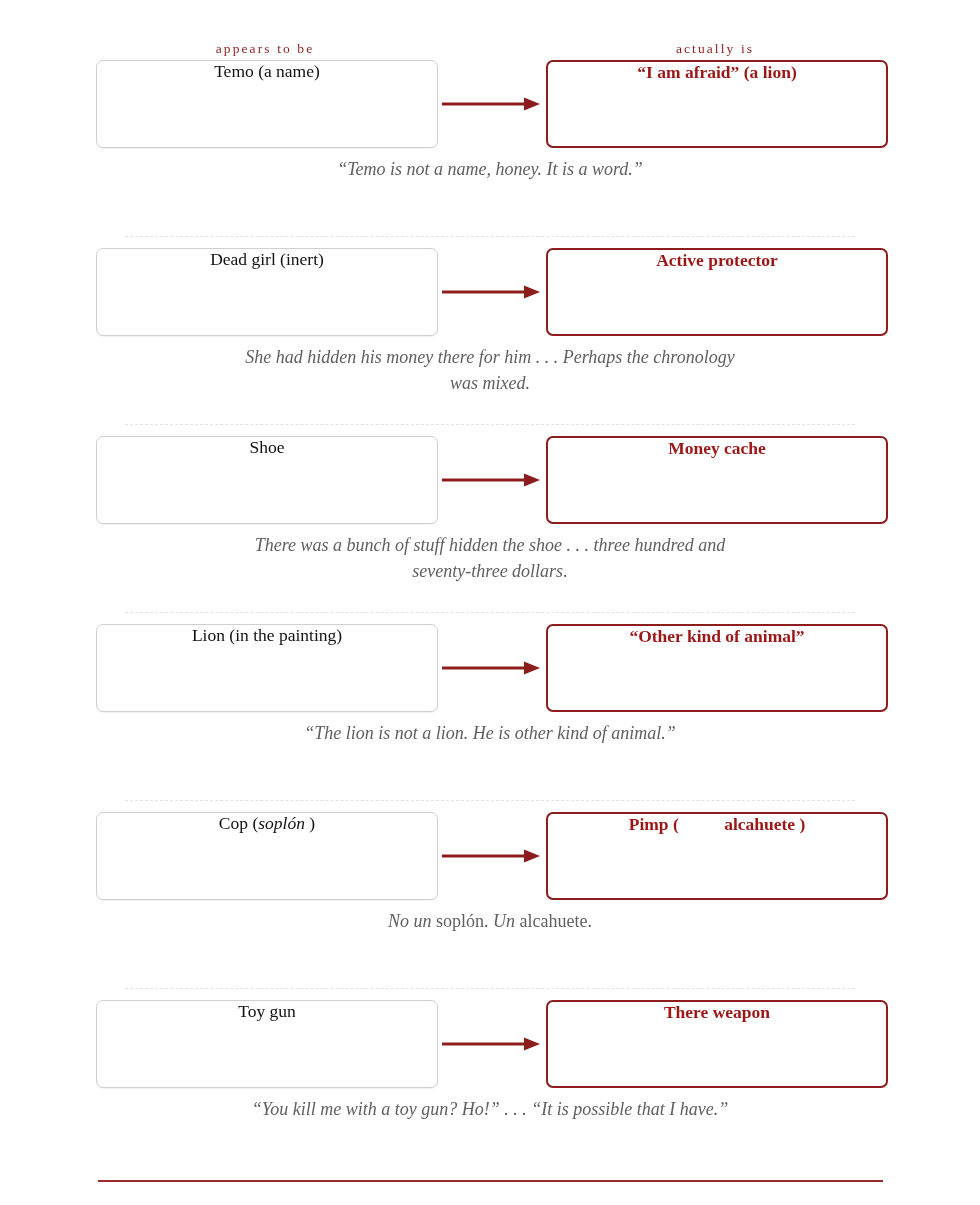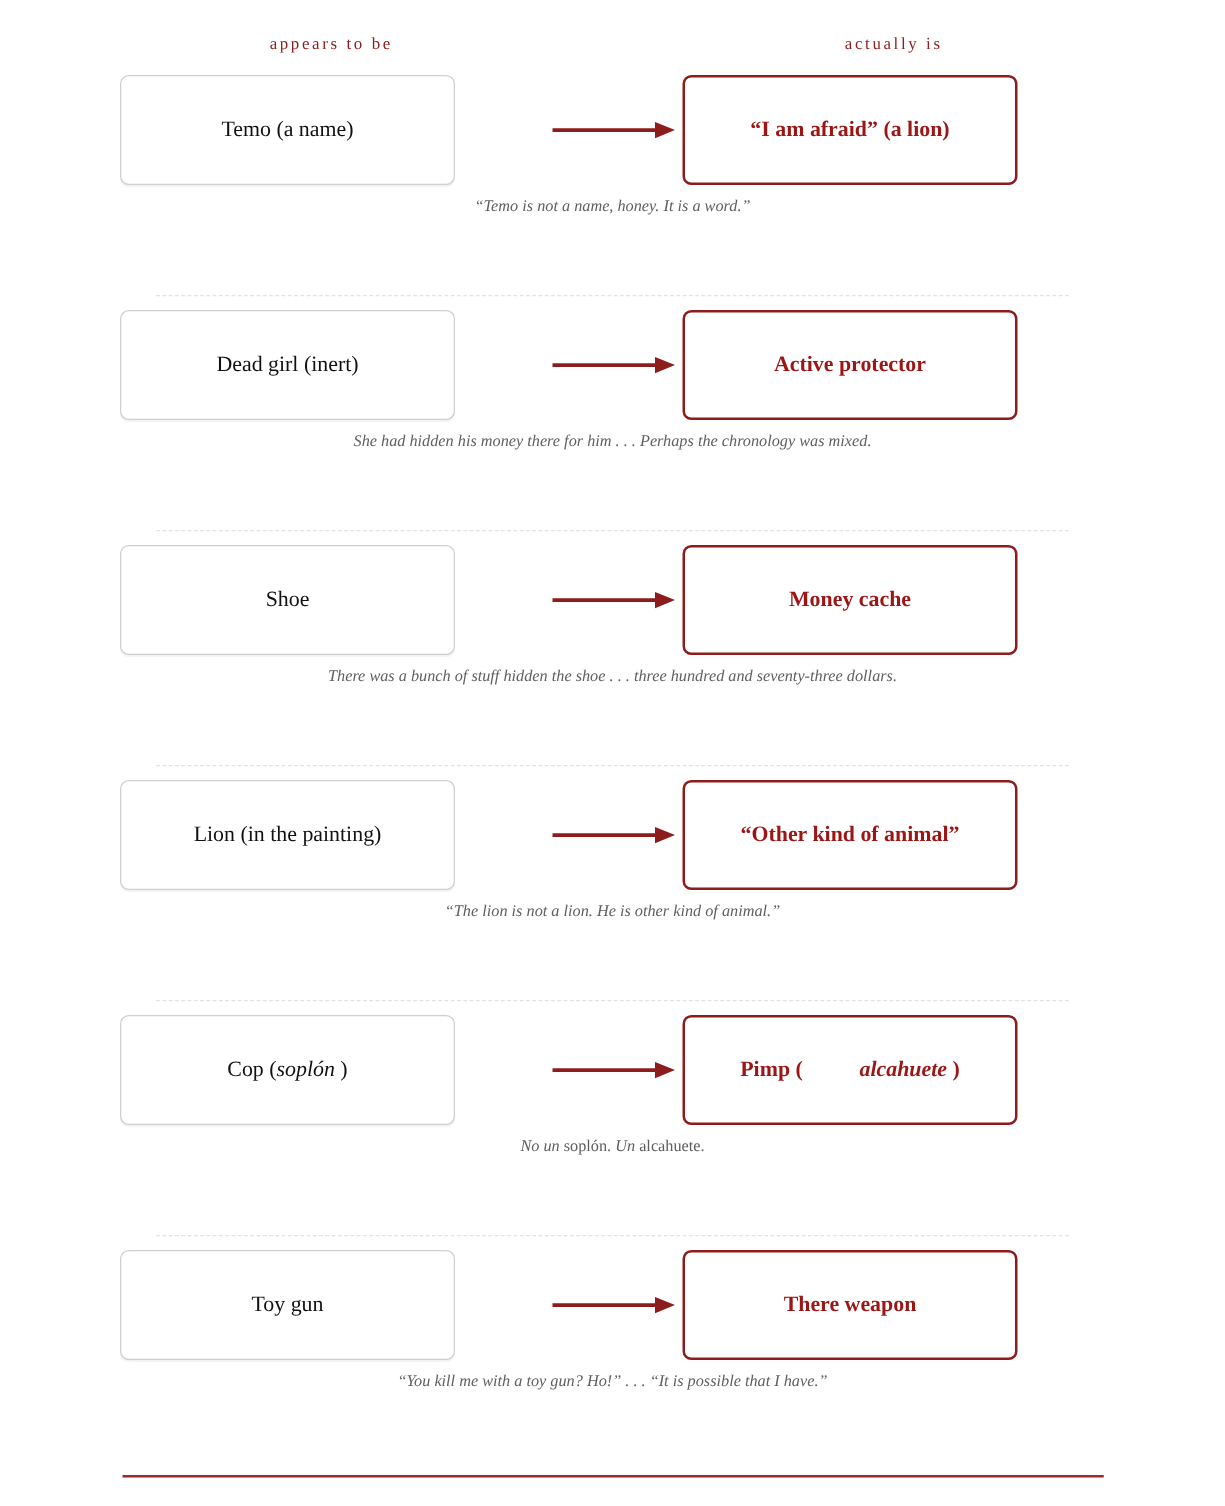--- a/index.html
+++ b/index.html
@@ -18,21 +18,21 @@
   .page {
     position: relative;
     width: 980px;
     height: 1205px;
     background: #ffffff;
   }
 
   
   .col-headers {
     position: absolute;
-    top: 27px;
+    top: 41px;
     left: 0;
     width: 780px;
     height: 22px;
   }
   .col-header {
     position: absolute;
     font-family: "Liberation Serif", "DejaVu Serif", serif;
     font-size: 13.5px;
     letter-spacing: 2.1px;
     color: #8d1c1c;
@@ -68,25 +68,25 @@
     position: absolute;
     left: 0;
     top: 0;
     width: 980px;
     height: 88px;
   }
 
   .box {
     position: absolute;
     top: 0;
-    width: 268px;
+    width: 342px;
     height: 88px;
     box-sizing: border-box;
     display: flex;
-    align-items: center;
+    align-items: flex-start;
     justify-content: center;
     text-align: center;
     background: #ffffff;
   }
 
   .box-left {
     left: 96px;
     border: 1px solid #cfcfcf;
     border-radius: 7px;
     color: #111111;
@@ -120,21 +120,21 @@
 
   
   .caption {
     position: absolute;
     left: 245px;
     top: 96px;
     width: 490px;
     text-align: center;
     font-family: "Liberation Serif", "DejaVu Serif", serif;
     font-style: italic;
-    font-size: 13px;
+    font-size: 18px;
     line-height: 1.45;
     color: #5f5f5f;
   }
 
   
   .bottom-rule {
     position: absolute;
     left: 98px;
     top: 1180px;
     width: 785px;
@@ -216,21 +216,21 @@
         </div>
         <div class="caption"><span style="font-style: italic;">“The lion is not a lion. He is other kind of animal.”</span></div>
       </div>
       <div class="row" style="top: 812px;">
         <div class="row-divider" style="top: -12px;"></div>
         <div class="boxes">
           <div class="box box-left">
             <div class="box-inner"><span style="font-style: normal;">Cop (</span><span style="font-style: italic;">soplón</span><span style="font-style: normal;"> )</span></div>
           </div>
           <div class="box box-right">
-            <div class="box-inner"><span style="font-style: normal;">Pimp ( </span><span style="font-style: italic; margin-left: 41px;">alcahuete</span><span style="font-style: normal;"> )</span></div>
+            <div class="box-inner"><span style="font-style: normal;">Pimp ( </span><span style=" margin-left: 41px;">alcahuete</span><span style="font-style: normal;"> )</span></div>
           </div>
           <div class="arrow"><svg width="104" height="16" viewBox="0 0 104 16" xmlns="http://www.w3.org/2000/svg">
               <line x1="2" y1="8" x2="86" y2="8" stroke="#8d1c1c" stroke-width="3"></line>
               <polygon points="84,1.5 100,8 84,14.5" fill="#8d1c1c"></polygon>
             </svg></div>
         </div>
         <div class="caption"><span style="font-style: italic;">No un</span><span style="font-style: normal;">  soplón. </span><span style="font-style: italic;">Un</span><span style="font-style: normal;"> alcahuete.</span></div>
       </div>
       <div class="row" style="top: 1000px;">
         <div class="row-divider" style="top: -12px;"></div>

